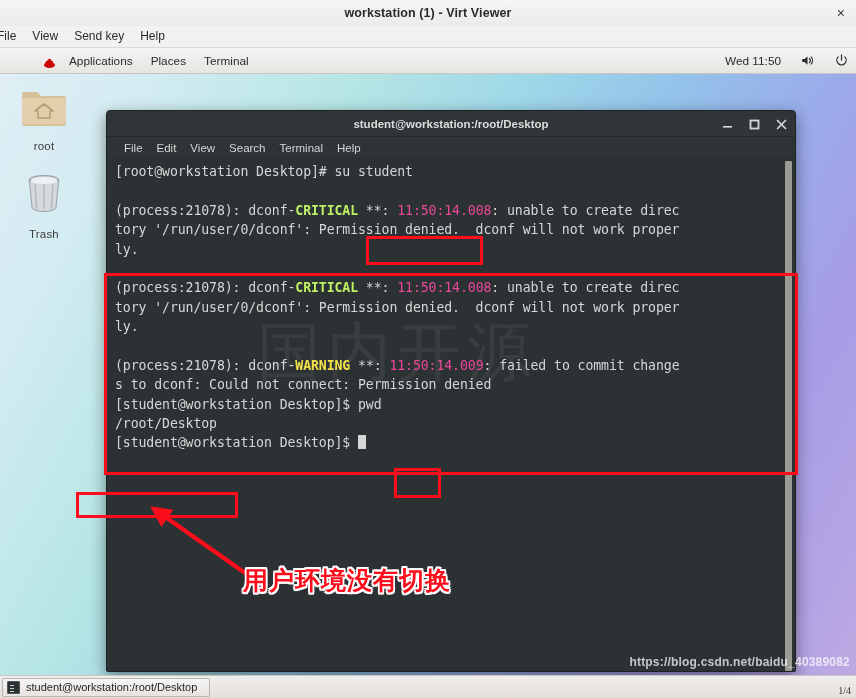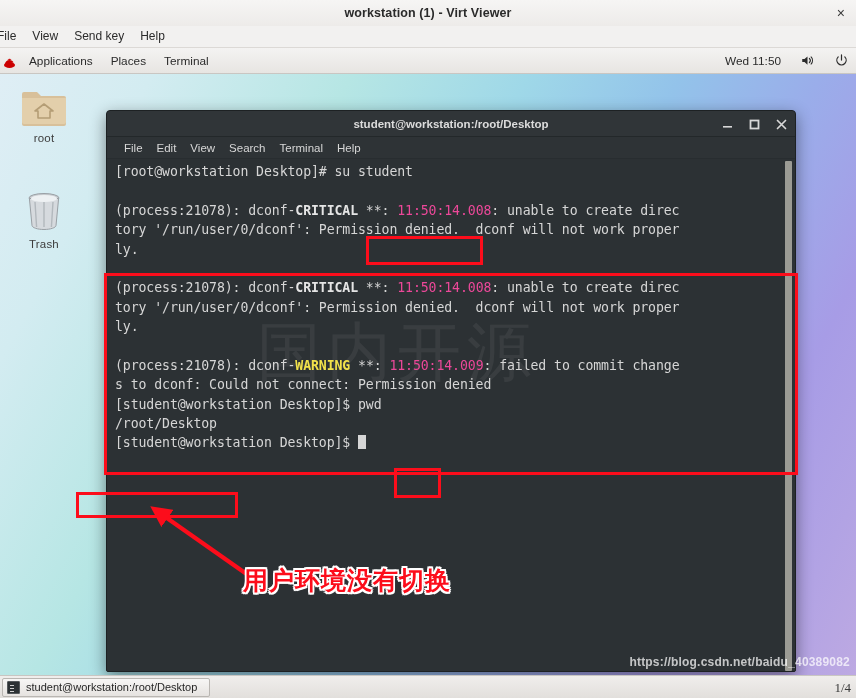--- a/index.html
+++ b/index.html
@@ -49,21 +49,21 @@
     cursor: pointer; white-space: nowrap;
   }
   .vv-menu-item:first-child { padding-left: 0px; margin-left: -3px; }
 
   
   .gnome-panel {
     position: absolute; left: 0; top: 48px;
     width: 856px; height: 26px;
     background: linear-gradient(to bottom, #f4f3f2 0%, #e7e5e2 100%);
     border-bottom: 1px solid #c9c6c2;
-    display: flex; align-items: center;
+    display: flex; align-items: center; padding-left: 40px;
   }
   .gp-left { display: flex; align-items: center; padding-left: 3px; }
   .gp-redhat {
     width: 13px; height: 12px; margin-right: 4px;
     position: relative; flex: 0 0 auto;
   }
   .gp-item {
     font-size: 11.8px; color: #2b2b2b;
     padding: 2px 9px; cursor: pointer; white-space: nowrap;
   }
@@ -85,25 +85,25 @@
     overflow: hidden;
   }
 
   
   .desk-icon {
     position: absolute; width: 72px;
     display: flex; flex-direction: column; align-items: center;
     cursor: pointer;
   }
   .desk-icon .lbl {
-    margin-top: 4px; font-size: 11.5px; color: #3d3d3d;
+    margin-top: 12px; font-size: 11.5px; color: #3d3d3d;
     text-align: center; letter-spacing: .2px;
   }
   #icon-root { left: 8px; top: 12px; }
-  #icon-trash { left: 8px; top: 114px; }
+  #icon-trash { left: 8px; top: 96px; }
 
   .folder-ico { width: 48px; height: 42px; display: block; }
   .trash-ico  { width: 42px; height: 46px; display: block; }
 
   
   .term-win {
     position: absolute;
     left: 106px; top: 36px;
     width: 690px; height: 562px;
     background: #2b3033;
@@ -159,21 +159,21 @@
 
   .term-text {
     position: absolute; left: 8px; top: 3px;
     right: 14px;
     font-family: "DejaVu Sans Mono", "Liberation Mono", monospace;
     font-size: 13.2px; line-height: 19.4px;
     color: #d6d6d6; white-space: pre;
     letter-spacing: -0.1px;
   }
   .term-text .ln { display: block; height: 19.4px; }
-  .c-crit { color: #e5e5e5; font-weight: bold; }
+  .c-crit { color: #bef264; font-weight: bold; }
   .c-warn { color: #f2e24a; font-weight: bold; }
   .c-time { color: #ec4899; }
   .c-plain { color: #d6d6d6; }
 
   .cursor-block {
     display: inline-block; width: 8px; height: 14px;
     background: #d6d6d6; vertical-align: -2px;
   }
 
   
@@ -251,21 +251,21 @@
   
   .wm-url {
     position: absolute; right: 6px; bottom: 6px;
     font-size: 12px; color: rgba(255,255,255,.72);
     letter-spacing: .2px; pointer-events: none;
     font-family: "Liberation Sans", sans-serif;
     font-weight: bold;
   }
   .page-num {
     position: absolute; right: 5px; bottom: 2px;
-    font-size: 13px; color: #3a3a3a;
+    font-size: 10px; color: #3a3a3a;
     font-family: "Liberation Serif", serif;
   }
 </style>
 </head>
 <body>
 
 <div id="app">
 
   <div class="vv-titlebar">
     <div class="vv-title">workstation (1) - Virt Viewer</div>

